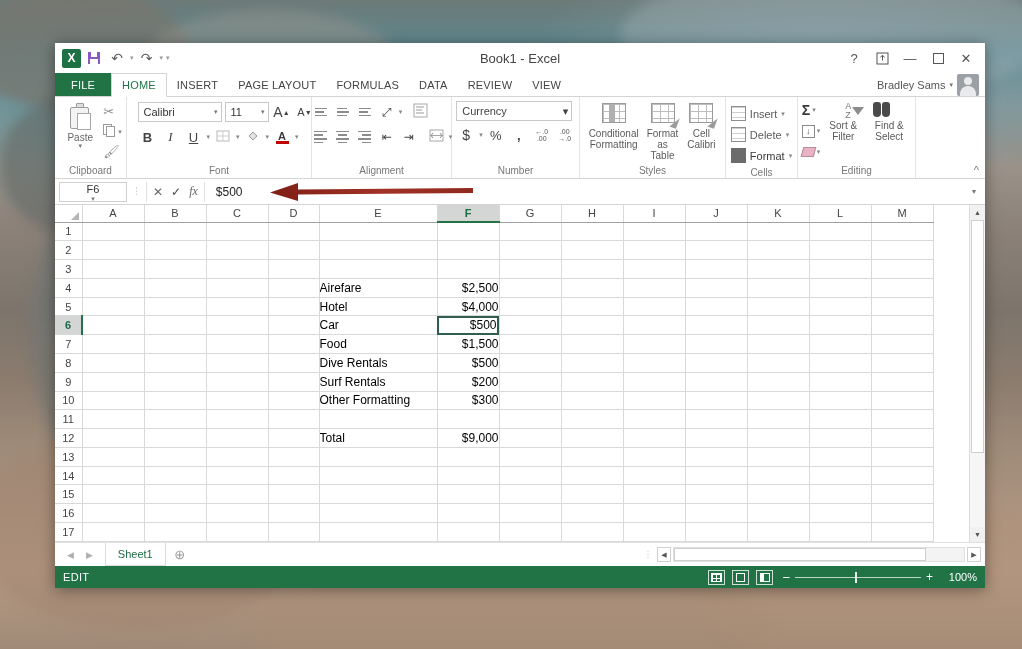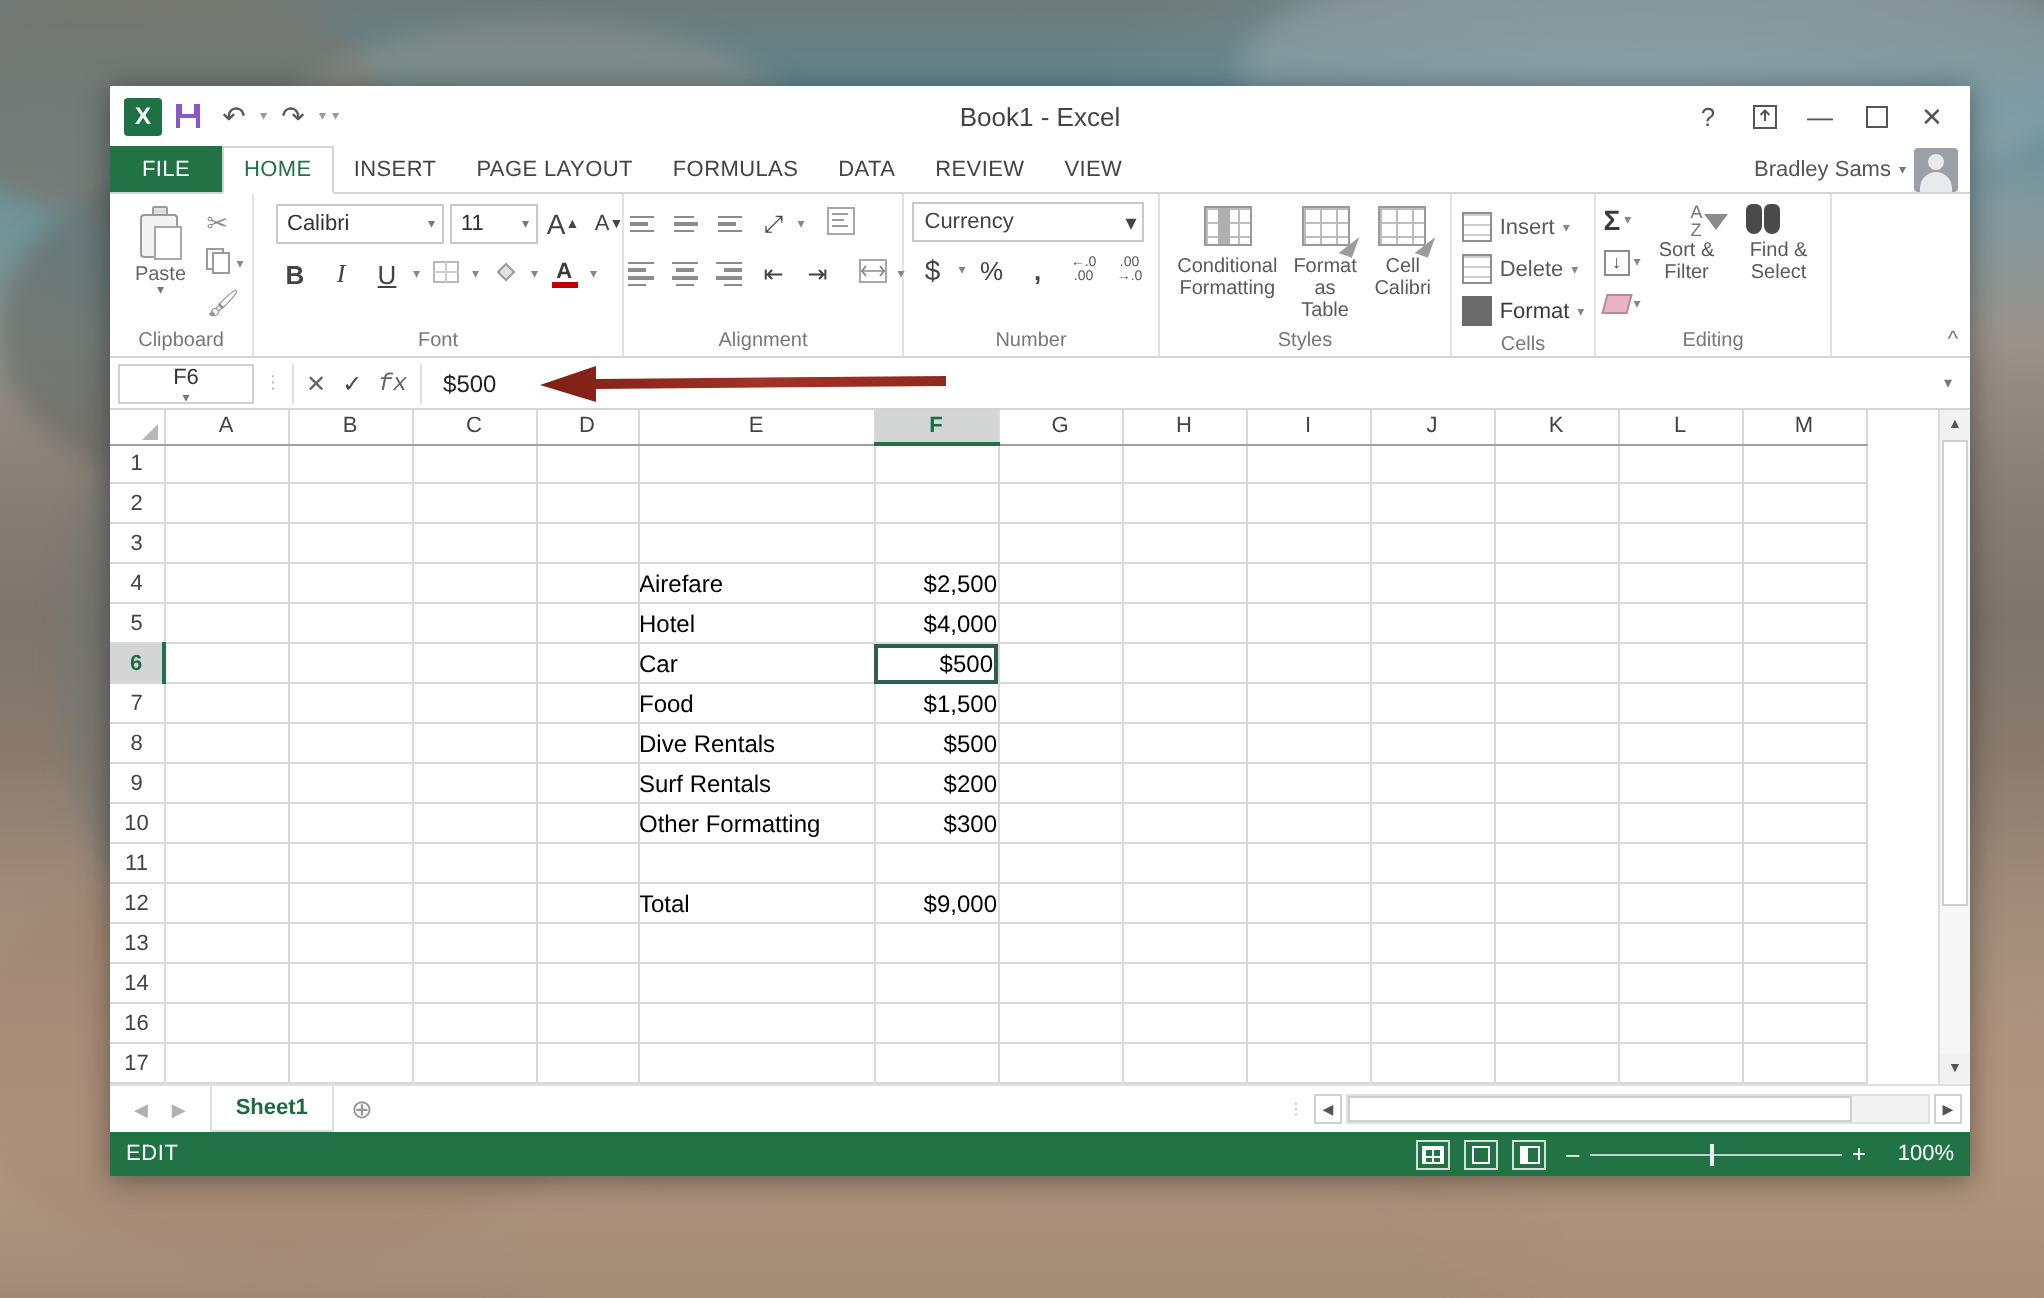--- a/index.html
+++ b/index.html
@@ -253,21 +253,21 @@
     width: 68px; height: 20px; border: 1px solid #d0d0d0; background:#fff;
     display: flex; align-items: center; padding: 0 4px;
     font-size: 11px; color: #333; flex-direction: column;
   }
   .namebox .nv { flex:1; }
   .namebox .nc { font-size:7px; color:#777; }
   .fdots { color:#bbb; font-size:9px; letter-spacing:0; padding:0 2px; line-height:9px;}
   .fbtns { display:flex; align-items:center; gap:8px; padding:0 6px; border-left:1px solid #e0e0e0; border-right:1px solid #e0e0e0; height:20px;}
   .fbtn { font-size:12px; color:#666; }
   .fbtn.check { color:#4a4a4a; }
-  .fx { font-style:italic; font-family:Liberation Mono, monospace; font-size:12px; color:#666; }
+  .fx { font-style:italic; font-family:Liberation Serif, serif; font-size:12px; color:#666; }
   .finput {
     flex:1; height:20px; display:flex; align-items:center; padding-left:8px;
     font-size:12px; color:#222; background:#fff;
   }
   .fcollapse { width:14px; text-align:center; font-size:8px; color:#777; }
 
   
   .gridwrap { flex:1; display:flex; flex-direction:column; overflow:hidden; background:#fff; }
   .gridmain { flex:1; display:flex; overflow:hidden; position:relative; }
   table.sheet { border-collapse: collapse; table-layout: fixed; }
@@ -312,21 +312,21 @@
   .vs-track { flex:1; position:relative; background:#f6f6f6; }
   .vs-thumb { position:absolute; left:1px; right:1px; top:0; height:76%; background:#fff; border:1px solid #cfcfcf; }
 
   
   .sheetbar {
     height:24px; display:flex; align-items:stretch; background:#fff;
     border-top:1px solid #e0e0e0; flex:none;
   }
   .nav-arrows { display:flex; align-items:center; gap:12px; padding:0 12px; font-size:9px; color:#b0b0b0; }
   .sheet-tab {
-    display:flex; align-items:center; padding:0 12px; font-size:11px; font-weight:bold; color:#1d6b43;
+    display:flex; align-items:center; padding:0 12px; font-size:11px; font-weight:normal; color:#1d6b43;
     border:1px solid #dcdcdc; border-top:none; background:#fff;
   }
   .add-sheet {
     width:28px; display:flex; align-items:center; justify-content:center; color:#999; font-size:13px;
   }
   .hs-wrap { margin-left:auto; display:flex; align-items:center; gap:2px; padding-right:4px; }
   .hs-dots { color:#c0c0c0; font-size:8px; line-height:8px; padding-right:3px;}
   .hs-btn { width:14px; height:15px; border:1px solid #d0d0d0; background:#fff; display:flex;align-items:center;justify-content:center;font-size:7px;color:#555; }
   .hs-track { width:292px; height:15px; background:#f3f3f3; border:1px solid #e0e0e0; position:relative; }
   .hs-thumb { position:absolute; left:0; top:0; bottom:0; width:87%; background:#fff; border:1px solid #cfcfcf; }
@@ -979,20 +979,36 @@
               <td class="cell num"></td>
               <td class="cell txt"></td>
               <td class="cell txt"></td>
               <td class="cell txt"></td>
               <td class="cell txt"></td>
               <td class="cell txt"></td>
               <td class="cell txt"></td>
               <td class="cell txt"></td>
             </tr>
             <tr>
+              <th class="rowhead">15</th>
+              <td class="cell txt"></td>
+              <td class="cell txt"></td>
+              <td class="cell txt"></td>
+              <td class="cell txt"></td>
+              <td class="cell txt"></td>
+              <td class="cell num"></td>
+              <td class="cell txt"></td>
+              <td class="cell txt"></td>
+              <td class="cell txt"></td>
+              <td class="cell txt"></td>
+              <td class="cell txt"></td>
+              <td class="cell txt"></td>
+              <td class="cell txt"></td>
+            </tr>
+            <tr>
               <th class="rowhead">16</th>
               <td class="cell txt"></td>
               <td class="cell txt"></td>
               <td class="cell txt"></td>
               <td class="cell txt"></td>
               <td class="cell txt"></td>
               <td class="cell num"></td>
               <td class="cell txt"></td>
               <td class="cell txt"></td>
               <td class="cell txt"></td>

